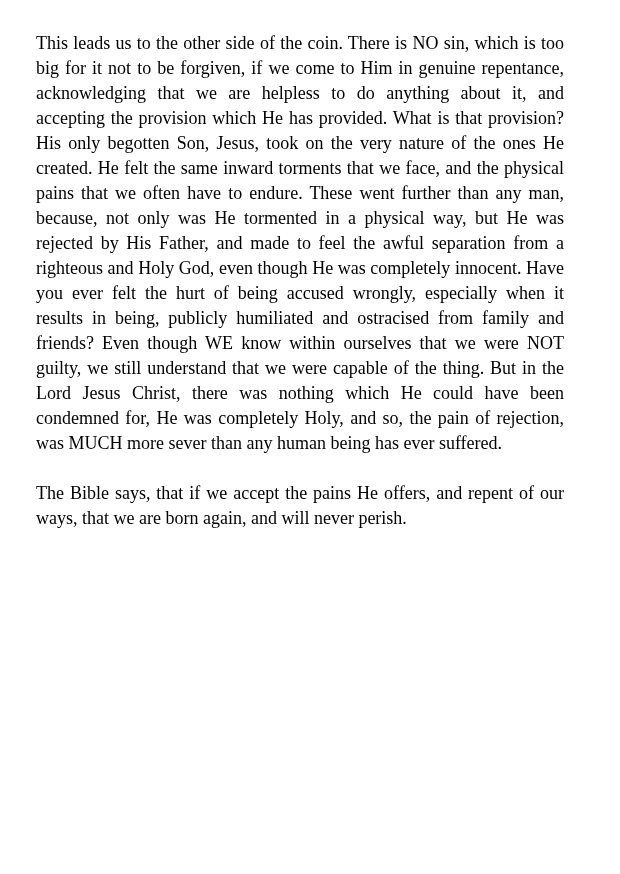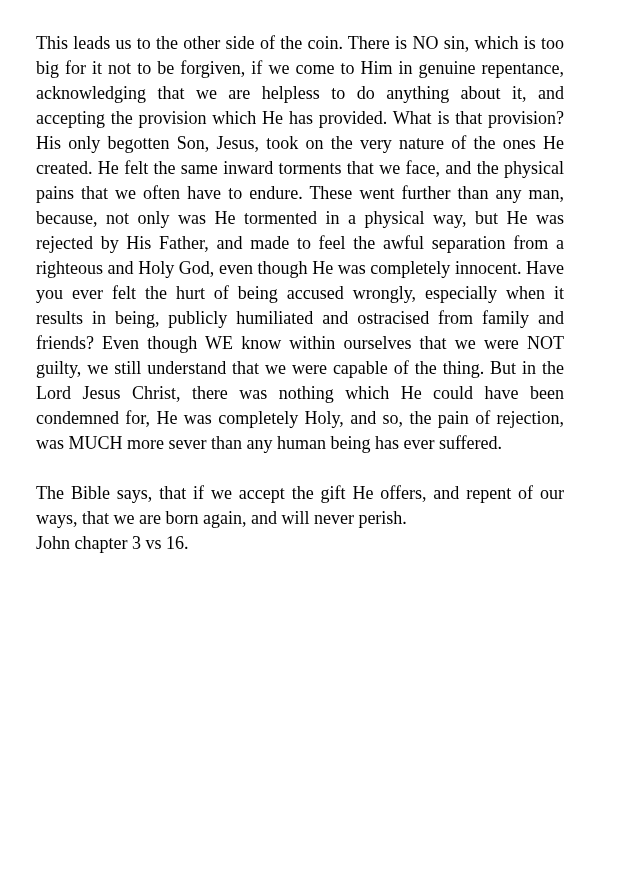--- a/index.html
+++ b/index.html
@@ -33,16 +33,15 @@
   }
 </style>
 </head>
 <body>
 
 <div class="page">
   <p class="para">This leads us to the other side of the coin. There is NO sin, which is too big for it not to be forgiven, if we come to Him in genuine repentance, acknowledging that we are helpless to do anything about it, and accepting the provision which He has provided. What is that provision? His only begotten Son, Jesus, took on the very nature of the ones He created. He felt the same inward torments that we face, and the physical pains that we often have to endure. These went further than any man, because, not only was He tormented in a physical way, but He was rejected by His Father, and made to feel the awful separation from a righteous and Holy God, even though He was completely innocent. Have you ever felt the hurt of being accused wrongly, especially when it results in being, publicly humiliated and ostracised from family and friends? Even though WE know within ourselves that we were NOT guilty, we still understand that we were capable of the thing. But in the Lord Jesus Christ, there was nothing which He could have been condemned for, He was completely Holy, and so, the pain of rejection, was MUCH more sever than any human being has ever suffered.</p>
 
 
   <p class="para">
-    <span>The Bible says, that if we accept the gift He offers, and repent of our ways, that we are born again, and will never perish.</span><br>
-    <span>John chapter 3 vs 16.</span>
+    <span>The Bible says, that if we accept the pains He offers, and repent of our ways, that we are born again, and will never perish.</span><br>
   </p>
 </div>
 
 </body></html>

